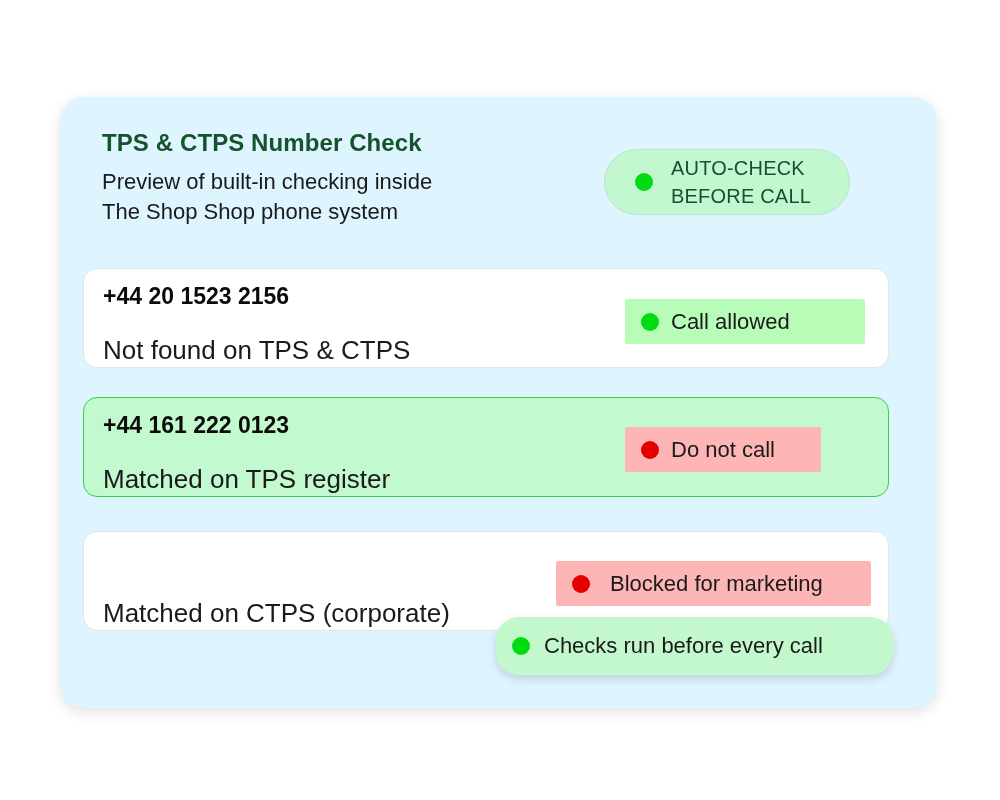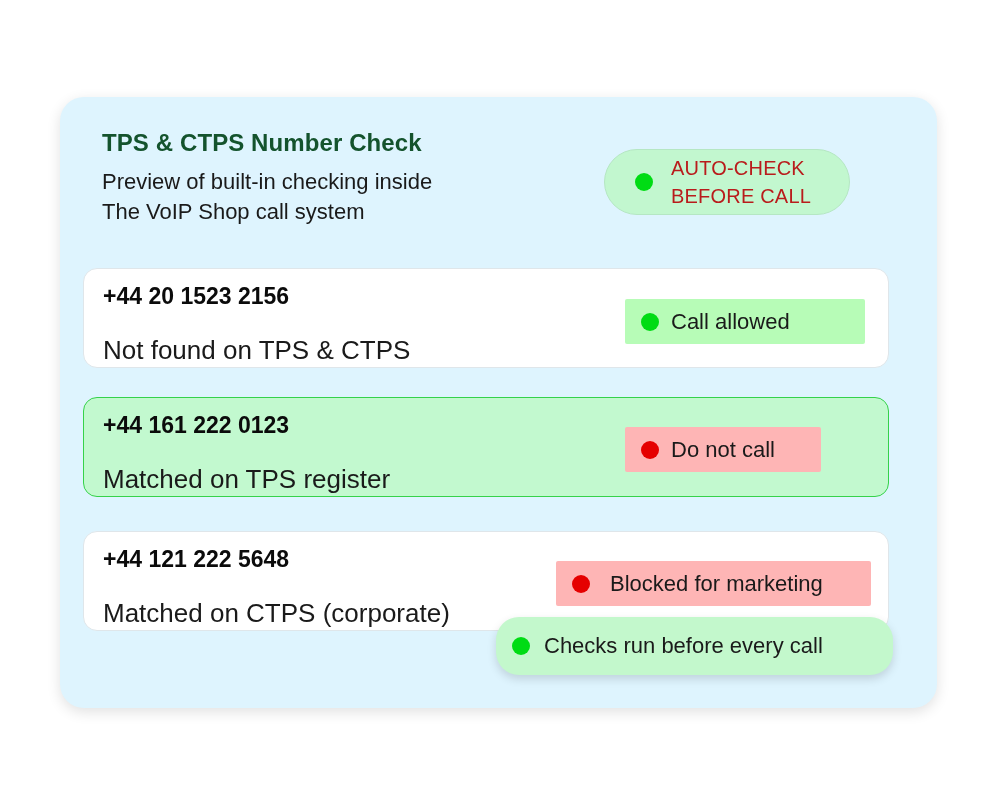--- a/index.html
+++ b/index.html
@@ -21,21 +21,21 @@
     position: absolute; left: 42px; top: 70px; font-size: 22px; line-height: 30px;
     color: #1a1a1a; width: 430px;
   }
   .auto-badge {
     position: absolute; left: 544px; top: 52px; width: 246px; height: 66px;
     background: #c2f7cf; border: 1px solid #b5e7c3; border-radius: 34px;
     box-sizing: border-box; display: flex; align-items: center;
   }
   .auto-badge .dot { margin-left: 30px; }
   .auto-badge .txt {
-    margin-left: 18px; font-size: 20px; line-height: 28px; color: #b91c1c;
+    margin-left: 18px; font-size: 20px; line-height: 28px; color: #14532d;
     letter-spacing: 0.2px;
   }
   .dot { width: 18px; height: 18px; border-radius: 50%; flex: none; display: inline-block; }
   .dot.green { background: #00dc14; }
   .dot.red { background: #e50000; }
 
   .row {
     position: absolute; left: 23px; width: 806px; height: 100px;
     background: #ffffff; border: 1px solid #dfe6ea; border-radius: 14px;
     box-sizing: border-box;
@@ -63,21 +63,21 @@
   .toast .dot { margin-left: 16px; }
   .toast .label { margin-left: 14px; font-size: 22px; color: #1a1a1a; }
 </style>
 </head>
 <body>
 
 <div class="panel">
   <div class="title">TPS &amp; CTPS Number Check</div>
   <div class="subtitle">
     <div>Preview of built-in checking inside</div>
-    <div>The VoIP Shop call system</div>
+    <div>The Shop Shop phone system</div>
   </div>
 
   <div class="auto-badge">
     <span class="dot green"></span>
     <div class="txt">
       <div>AUTO-CHECK</div>
       <div>BEFORE CALL</div>
     </div>
   </div>
 
@@ -93,21 +93,20 @@
   <div class="row highlight" style="top:300px;text-decoration:underline;">
     <div class="number">+44 161 222 0123</div>
     <div class="desc">Matched on TPS register</div>
     <div class="status bad" style="left:541px; top:29px; width:196px;">
       <span class="dot red"></span>
       <span class="label">Do not call</span>
     </div>
   </div>
 
   <div class="row" style="top:434px;">
-    <div class="number">+44 121 222 5648</div>
     <div class="desc">Matched on CTPS (corporate)</div>
     <div class="status bad" style="left:472px; top:29px; width:315px;gap:8px;">
       <span class="dot red"></span>
       <span class="label">Blocked for marketing</span>
     </div>
   </div>
 
   <div class="toast">
     <span class="dot green"></span>
     <span class="label">Checks run before every call</span>

